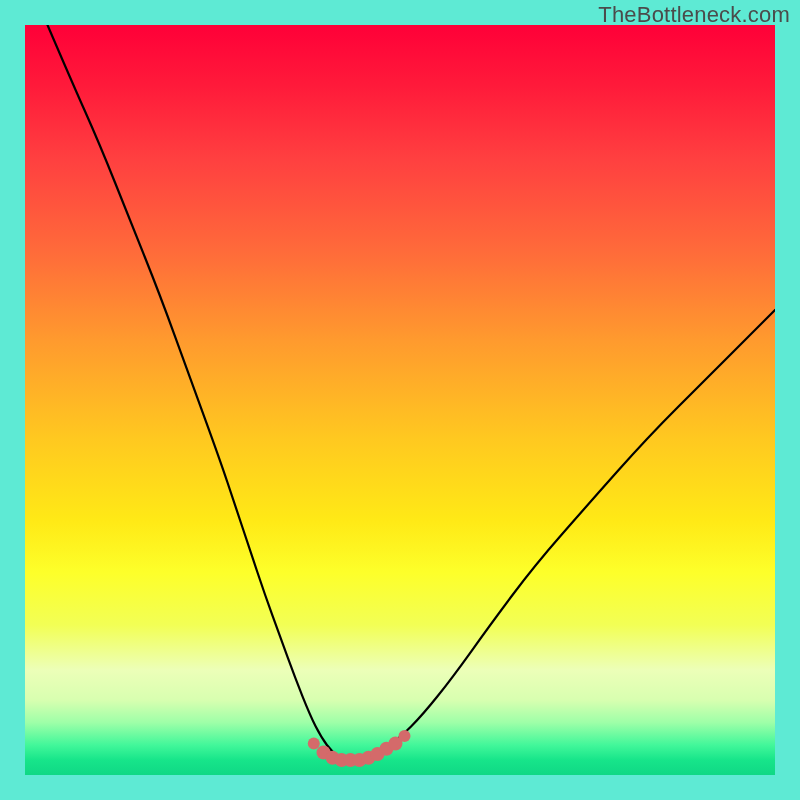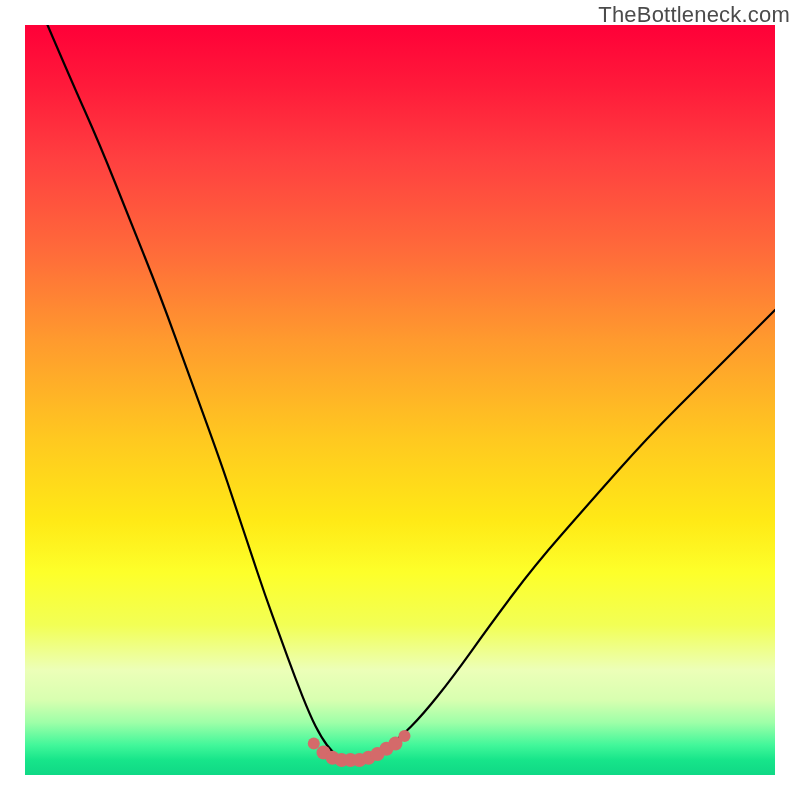--- a/index.html
+++ b/index.html
@@ -10,21 +10,21 @@
     background: #000;
     overflow: hidden;
     font-family: Arial, Helvetica, sans-serif;
   }
   .frame {
     position: absolute;
     left: 0;
     top: 0;
     width: 800px;
     height: 800px;
-    background: #ffffff;
+    background: #5eead4;
   }
   .plot {
     position: absolute;
     left: 25px;
     top: 25px;
     width: 750px;
     height: 750px;
     
     background: linear-gradient(to bottom,
       #ff0038 0%,

